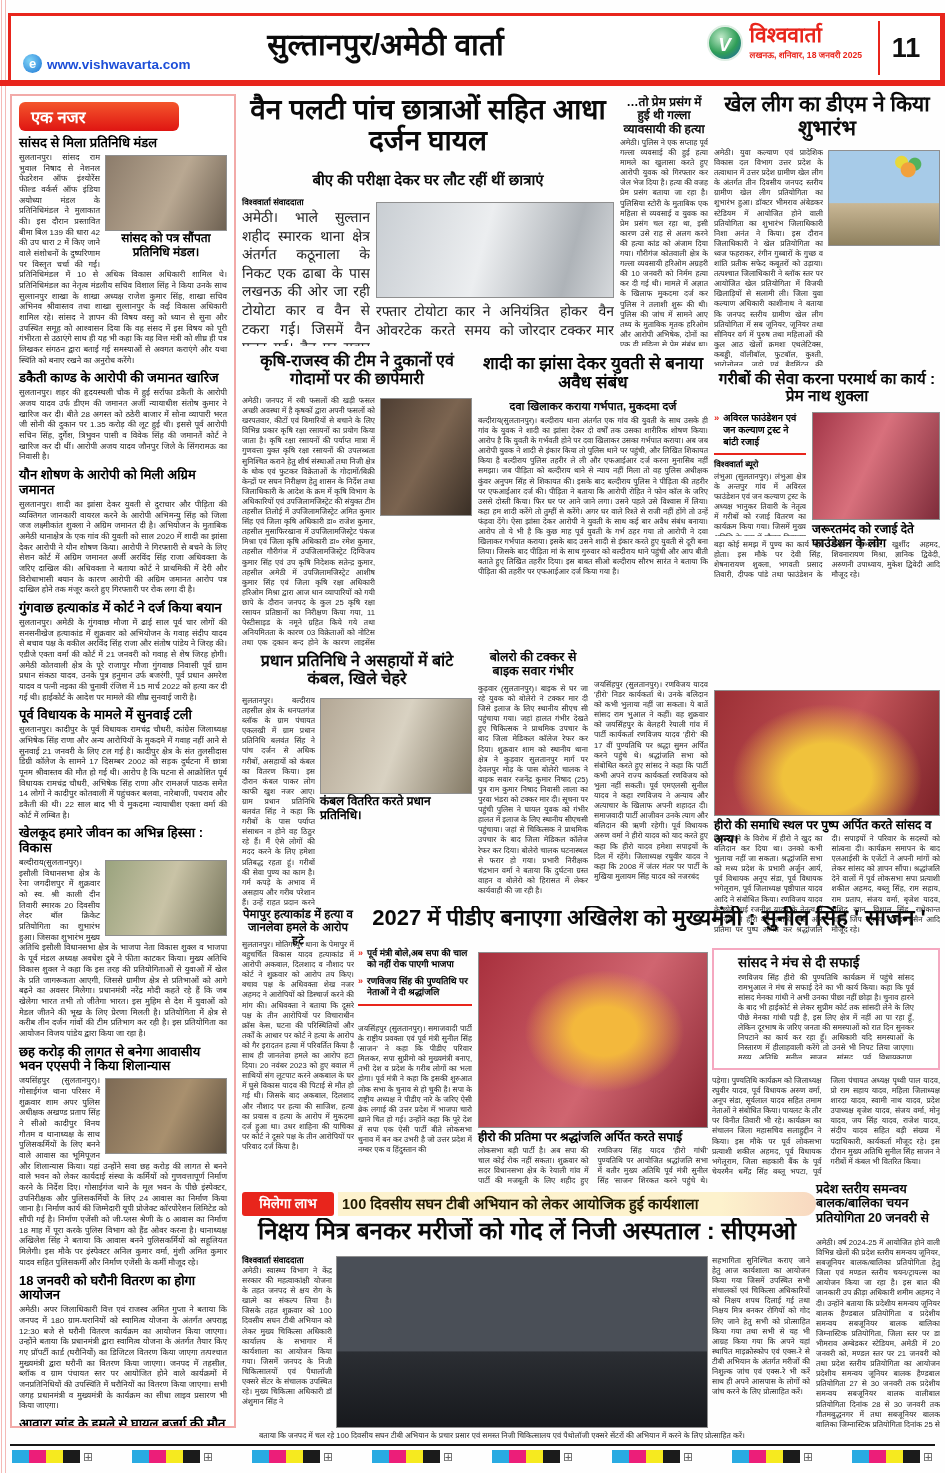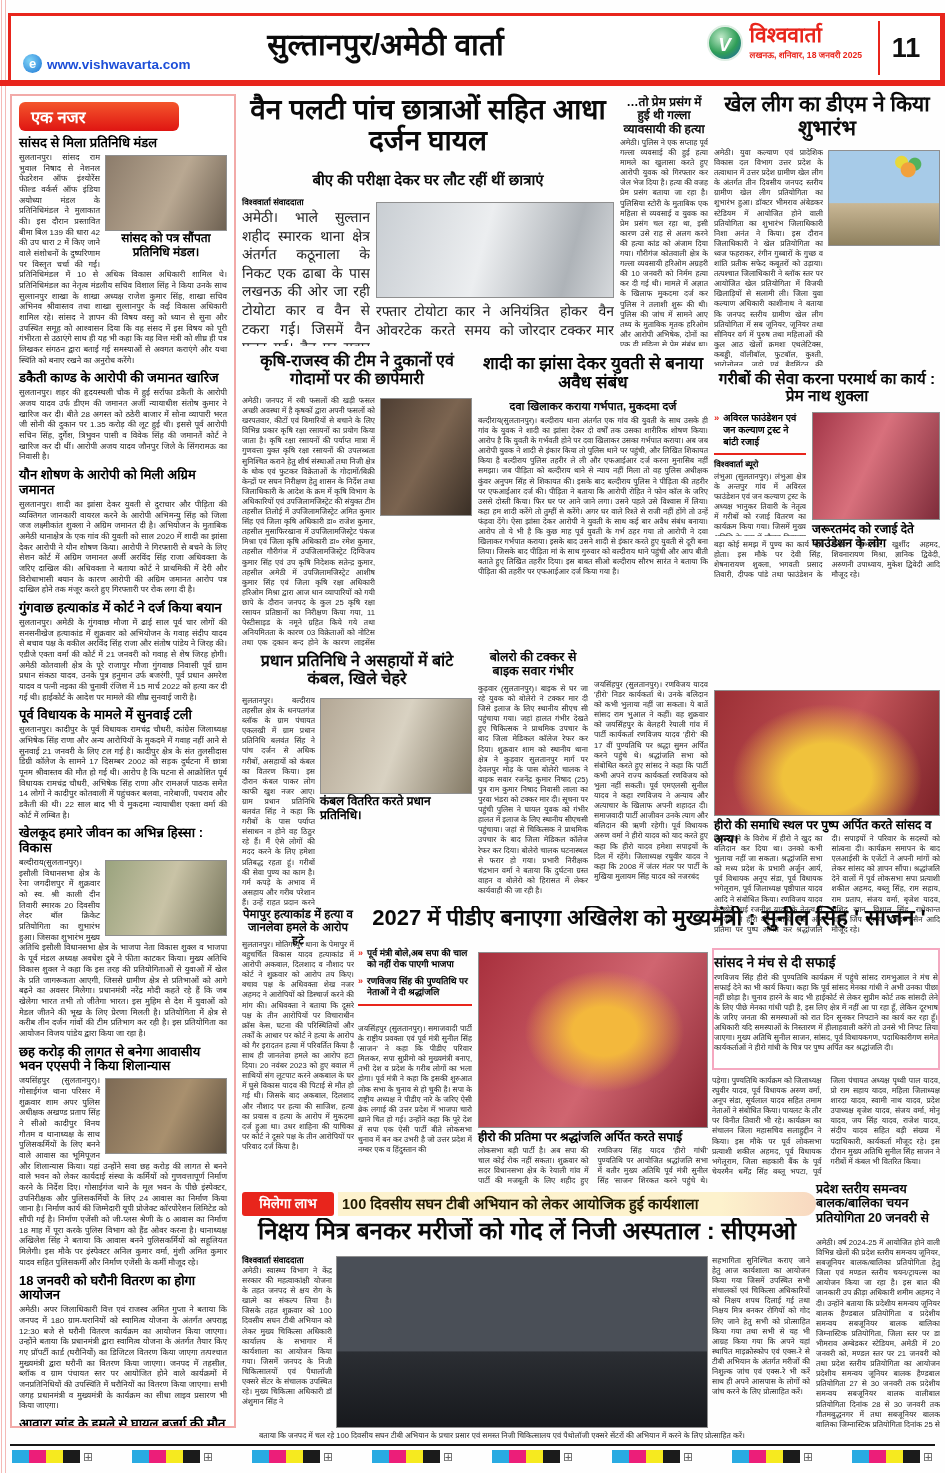--- a/index.html
+++ b/index.html
@@ -56,21 +56,21 @@
            linear-gradient(180deg,#a7cbe8 55%,#c9b795 56%,#8f815f)}
   .ph-krishi{background:linear-gradient(120deg,#4e3e33,#7b6450 50%,#3a2f26)}
   .ph-rajai{background:linear-gradient(115deg,#a33648,#d8707c 45%,#7e2c3a)}
   .ph-kambal{background:linear-gradient(110deg,#b3a795,#d9d2c2 50%,#847a66)}
   .ph-samadhi{background:radial-gradient(ellipse at 50% 70%,#f0c23c 0 28%,transparent 60%),
               linear-gradient(115deg,#9c2f35,#c4555a 55%,#7c2228)}
   .ph-pratima{background:radial-gradient(ellipse at 55% 45%,#f3b83c 0 18%,transparent 45%),
               linear-gradient(120deg,#a8303d,#d06570 55%,#8c2733)}
   .ph-meeting{background:linear-gradient(180deg,#4a4f57 0 55%,#2b2e33 56%,#17191d)}
   
-  .pinkbox{border:2px solid #f5a8c0;box-sizing:border-box;background:#fff;padding:5px 0}
+  .pinkbox{border:2px solid #f5a8c0;box-sizing:border-box;background:#fff;padding:5px 24px}
   .kicker-red{background:#e8251c;color:#fff;font-weight:700;font-size:13.5px;text-align:center;
               line-height:24px;border-radius:3px}
   .kicker-yellow{background:linear-gradient(90deg,#fdf2cd 80%,#f8d8c0);color:#201a00;font-weight:700;
                  font-size:14.5px;line-height:24px;padding-left:4px;border-radius:0 12px 12px 0;
                  white-space:nowrap;overflow:hidden}
   
   #pmrow{left:12px;top:1450px;width:921px;display:flex;justify-content:space-between;align-items:center}
   .pmg{display:flex;align-items:center}
   .pmsq{width:17px;height:13px}
   .sq-c{background:#29abe2}.sq-m{background:#ec1e79}.sq-y{background:#f6ea1f}.sq-k{background:#1b1b1b}

